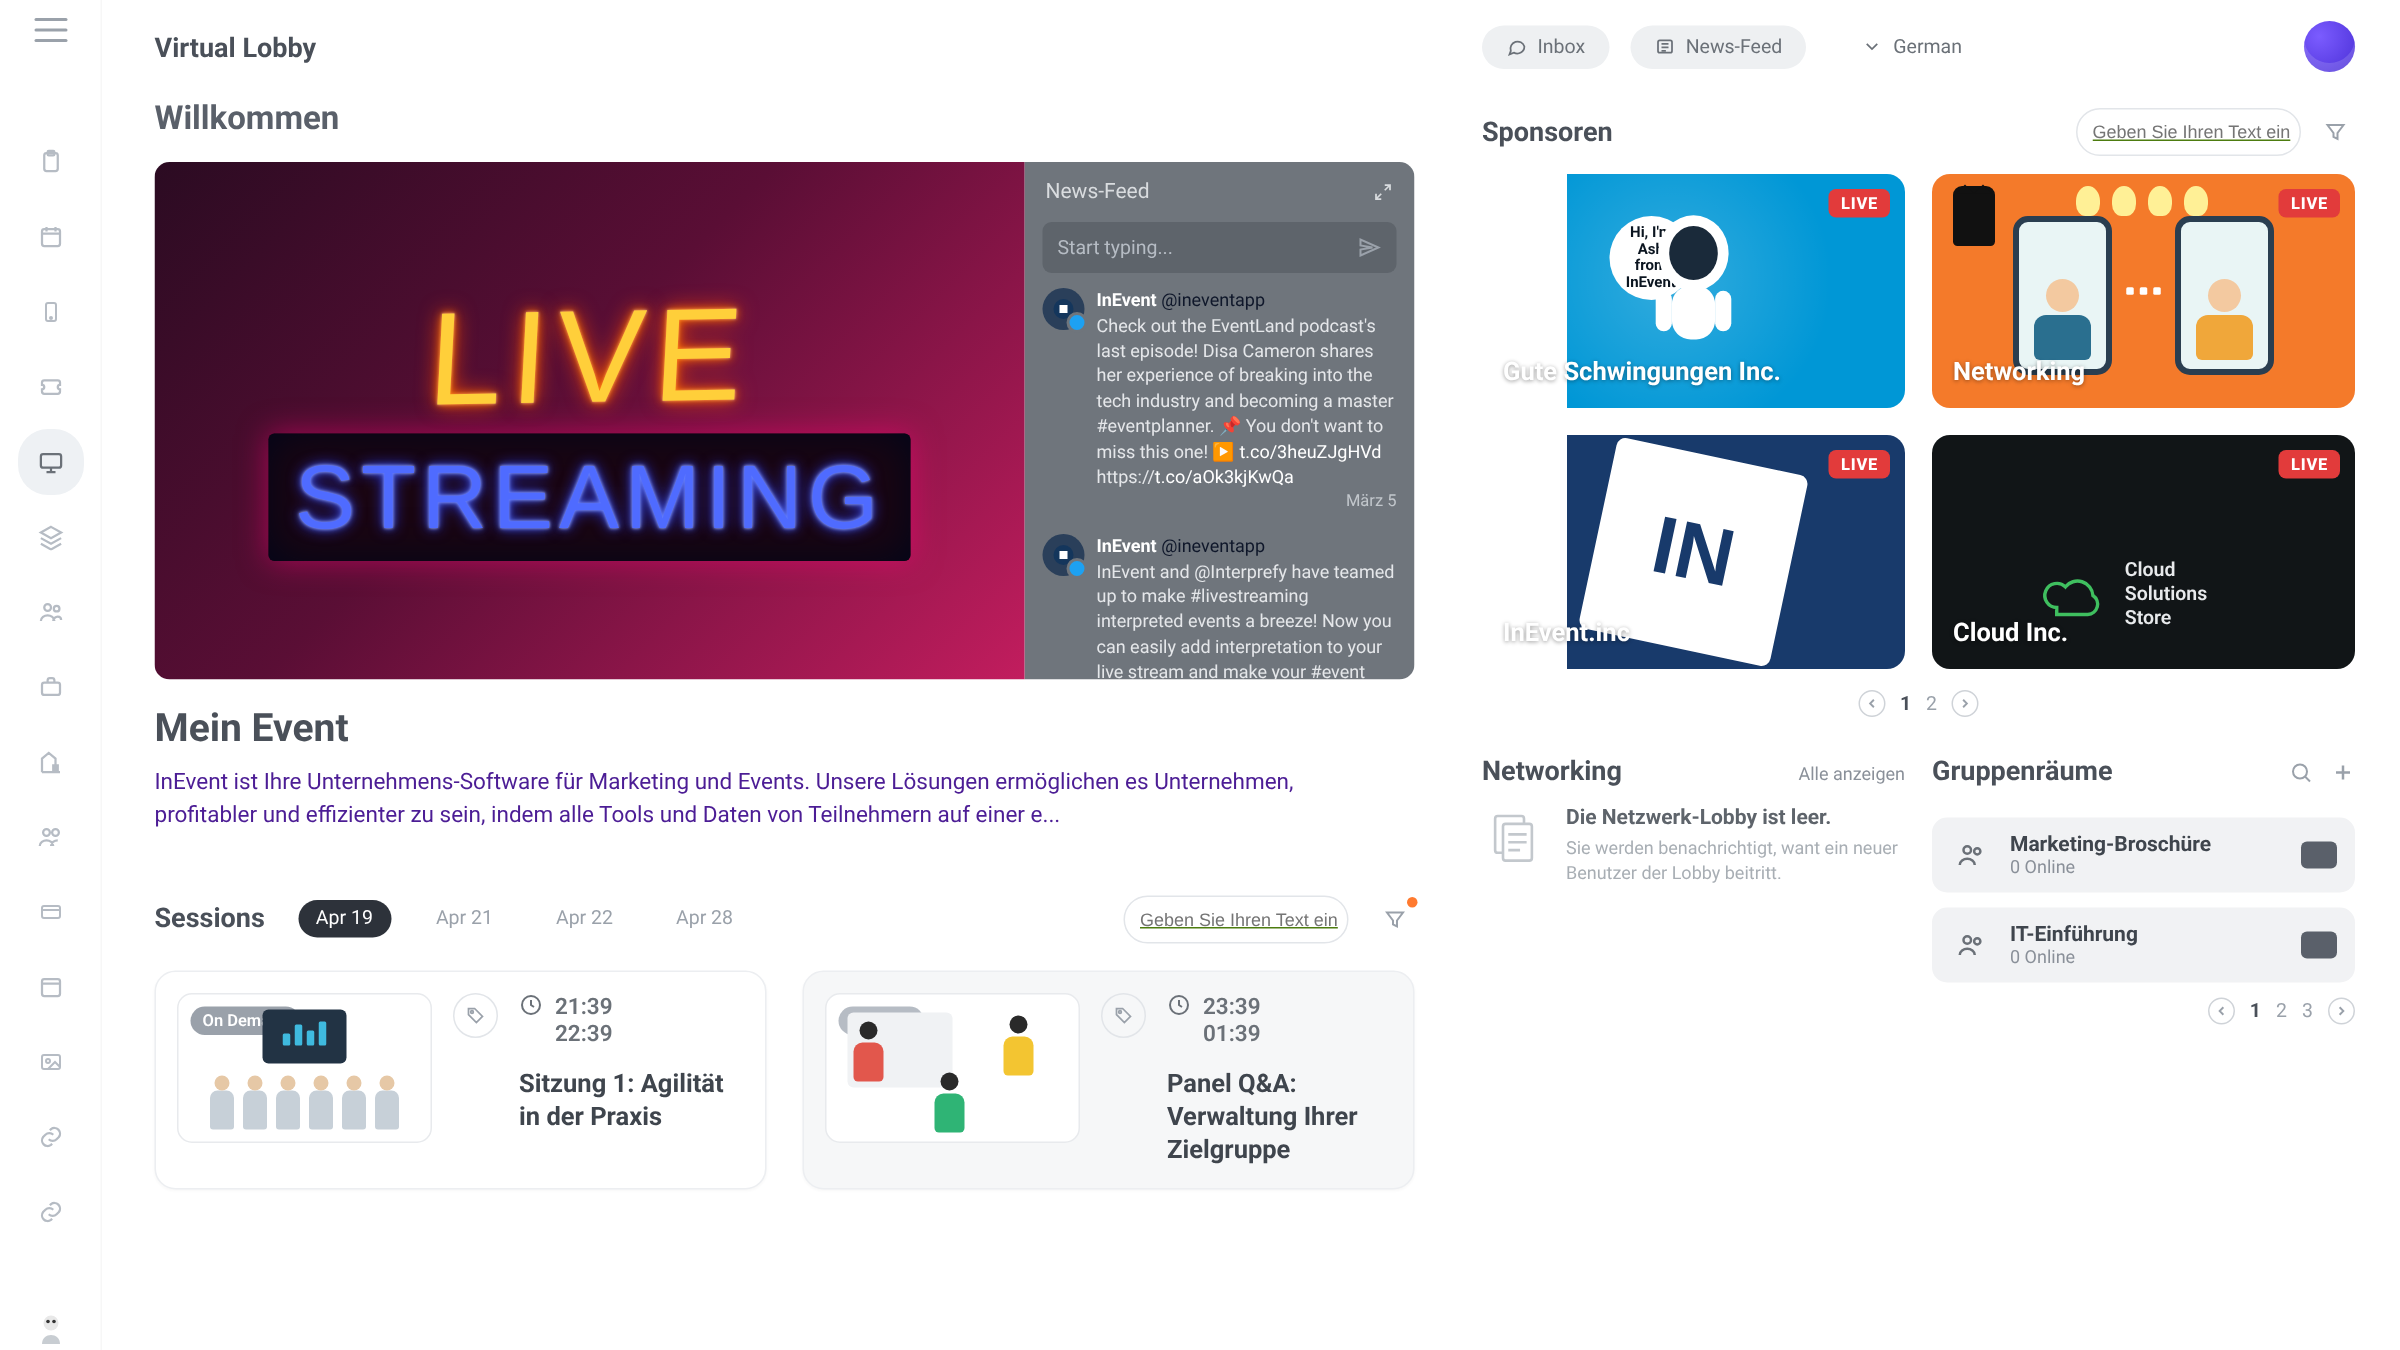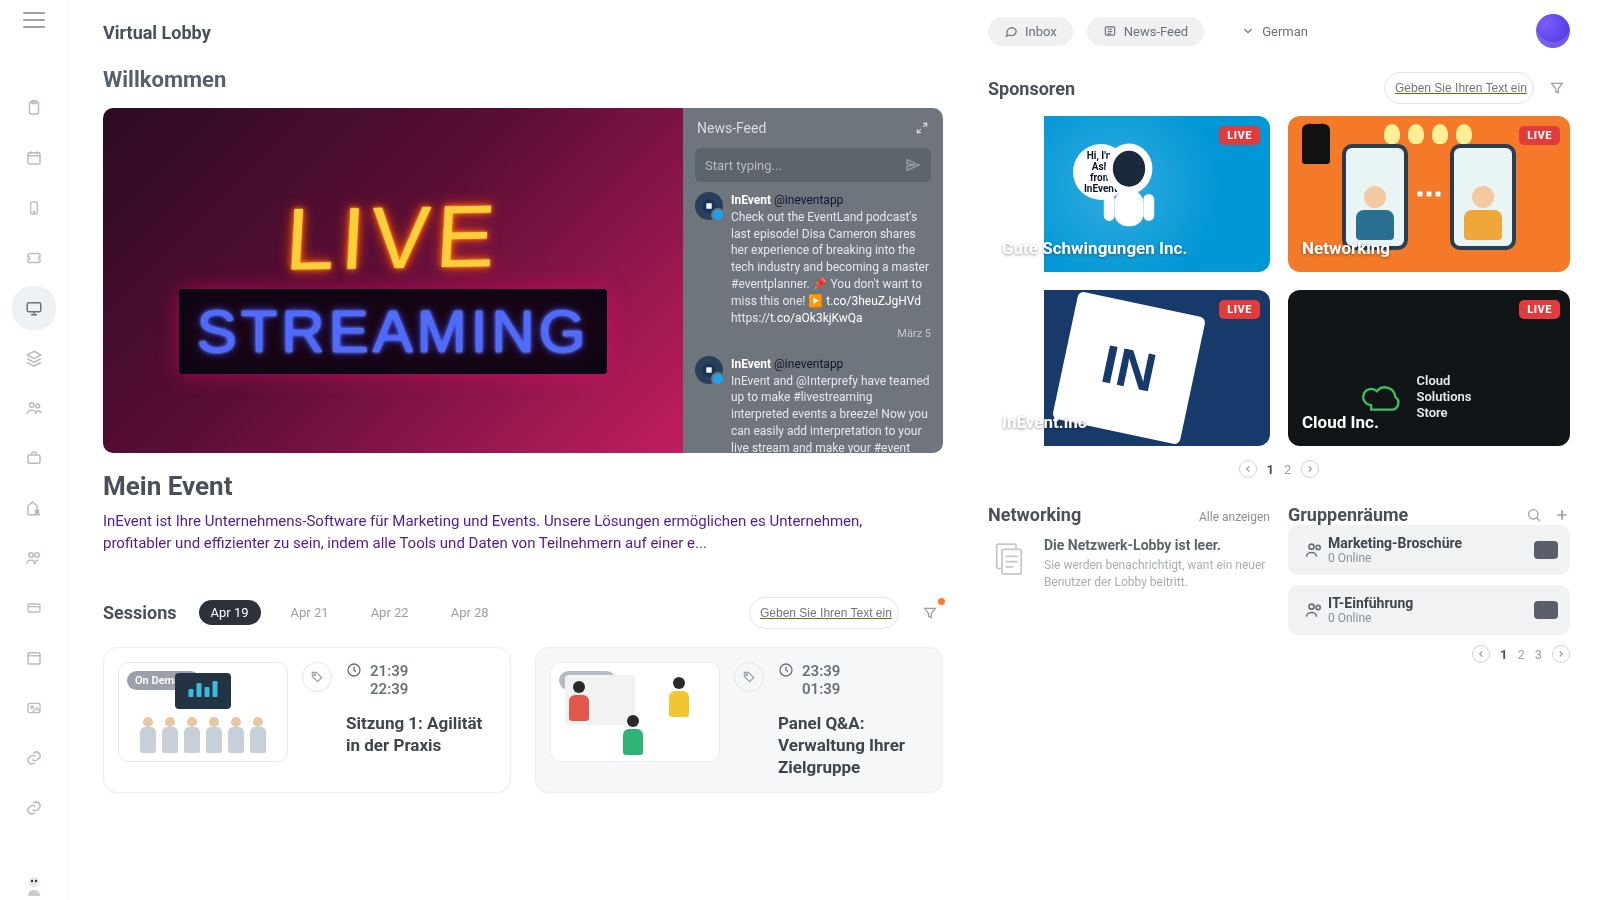--- a/index.html
+++ b/index.html
@@ -85,28 +85,28 @@
 .pager .arrow { width:18px; height:18px; border-radius:50%; border:1px solid #cfd3d8; display:flex; align-items:center; justify-content:center; cursor:pointer; }
 .two-col { display:flex; gap:18px; }
 .col { flex:1; }
 .net-head { display:flex; align-items:baseline; justify-content:space-between; margin-bottom:12px;}
 .net-head h3 { font-size:18px; font-weight:700; color:#4a5059; }
 .net-head a { font-size:12px; color:#8a9099; cursor:pointer;}
 .empty-box { display:flex; gap:14px; align-items:flex-start; }
 .empty-icon { width:42px; height:42px; color:#c3c8cd; flex-shrink:0; }
 .empty-box .t1 { font-size:14px; font-weight:700; color:#5e646b; }
 .empty-box .t2 { font-size:12px; color:#a8aeb4; margin-top:4px; line-height:1.4;}
-.room { background:#f1f2f4; border-radius:10px; padding:10px 12px; display:flex; align-items:center; margin-bottom:10px; cursor:pointer; }
+.room { background:#f1f2f4; border-radius:10px; padding:10px 12px; display:flex; align-items:center; gap:12px; margin-bottom:10px; cursor:pointer; }
 .room .ric { width:28px; height:28px; display:flex; align-items:center; justify-content:center; color:#6b7178;}
 .room .rt { flex:1; }
 .room .rt .rn { font-size:14px; font-weight:700; color:#3f454d; }
 .room .rt .ro { font-size:12px; color:#8a9099; }
 .room .cam { width:24px; height:18px; border-radius:4px; background:#5a606a; position:relative; }
 .room .cam::after { content:""; position:absolute; right:-5px; top:4px; border:5px solid transparent; border-left-color:#5a606a; }
-.grp-head { display:flex; align-items:center; justify-content:space-between; margin-bottom:0;}
+.grp-head { display:flex; align-items:center; justify-content:space-between; margin-bottom:20px;}
 .grp-head h3 { font-size:18px; font-weight:700; color:#4a5059; }
 .grp-head .tools { display:flex; gap:12px; color:#9aa1aa; }
 
 .net-scene { position:absolute; inset:0; }
 .cat { position:absolute; left:14px; top:8px; width:28px; height:40px; background:#111; border-radius:6px 6px 3px 3px; }
 .cat::before,.cat::after{content:"";position:absolute;top:-7px;width:0;height:0;border:6px solid transparent;border-bottom-color:#111;}
 .cat::before{left:2px;} .cat::after{right:2px;}
 .bulb { position:absolute; top:8px; width:16px; height:20px; background:#fff096; border-radius:50% 50% 40% 40%; }
 .phone { position:absolute; width:66px; height:106px; background:#e9f5f5; border:4px solid #2a3e50; border-radius:10px; top:28px; }
 .phone.l { left:54px; } .phone.r { right:54px; }

